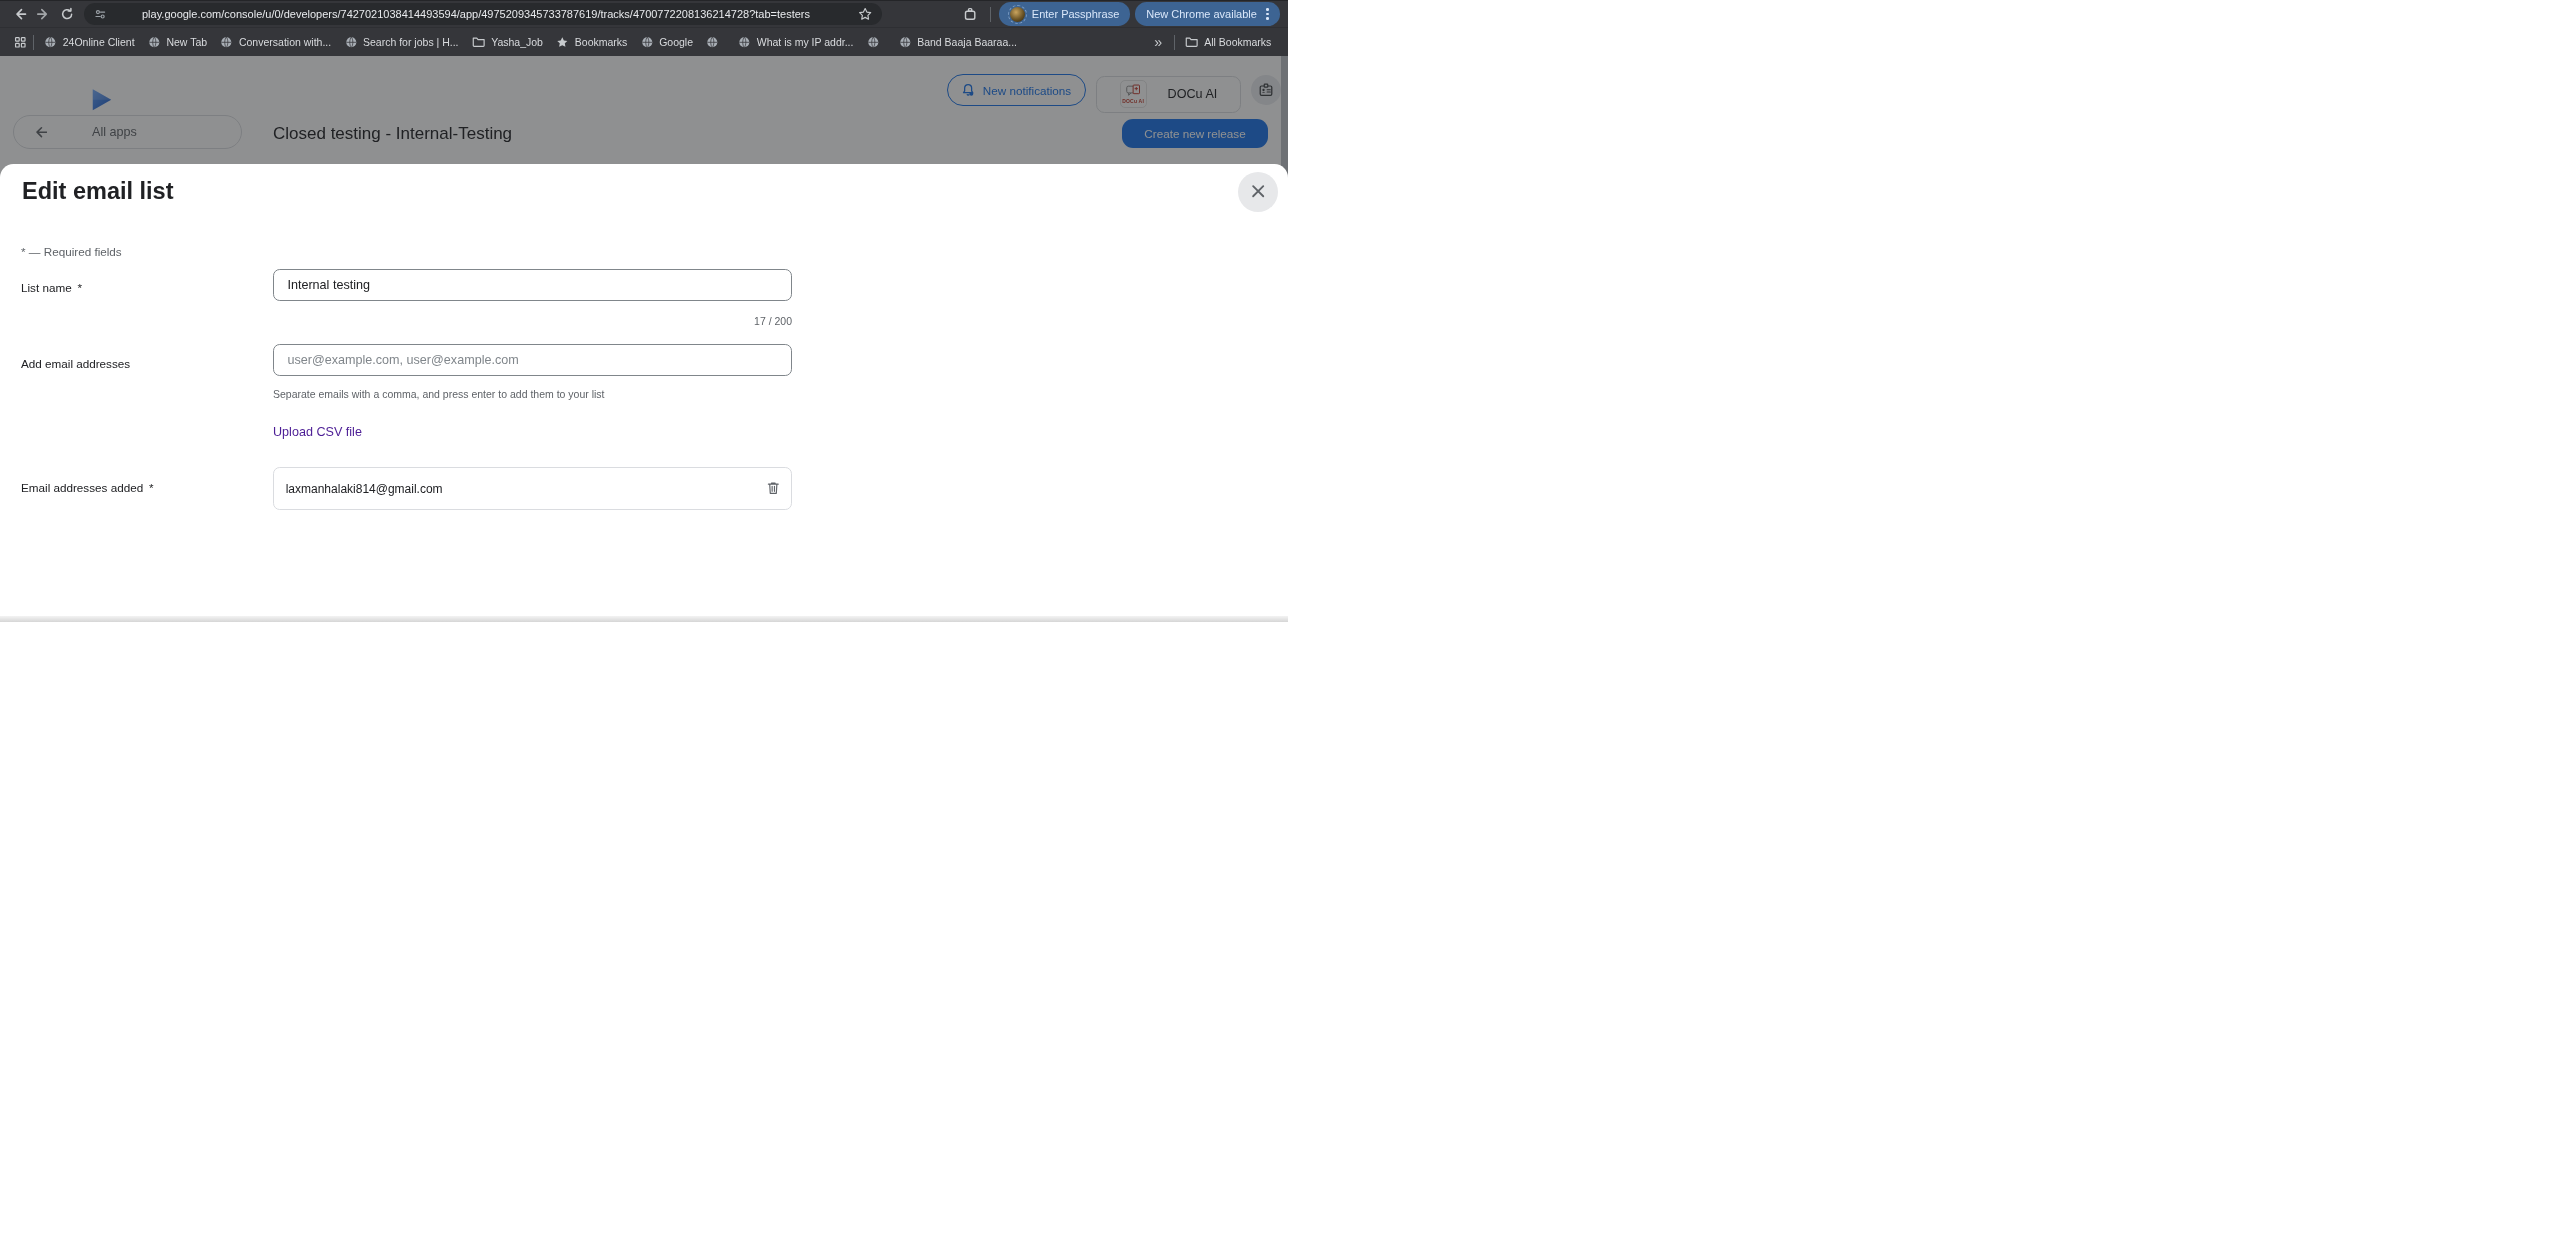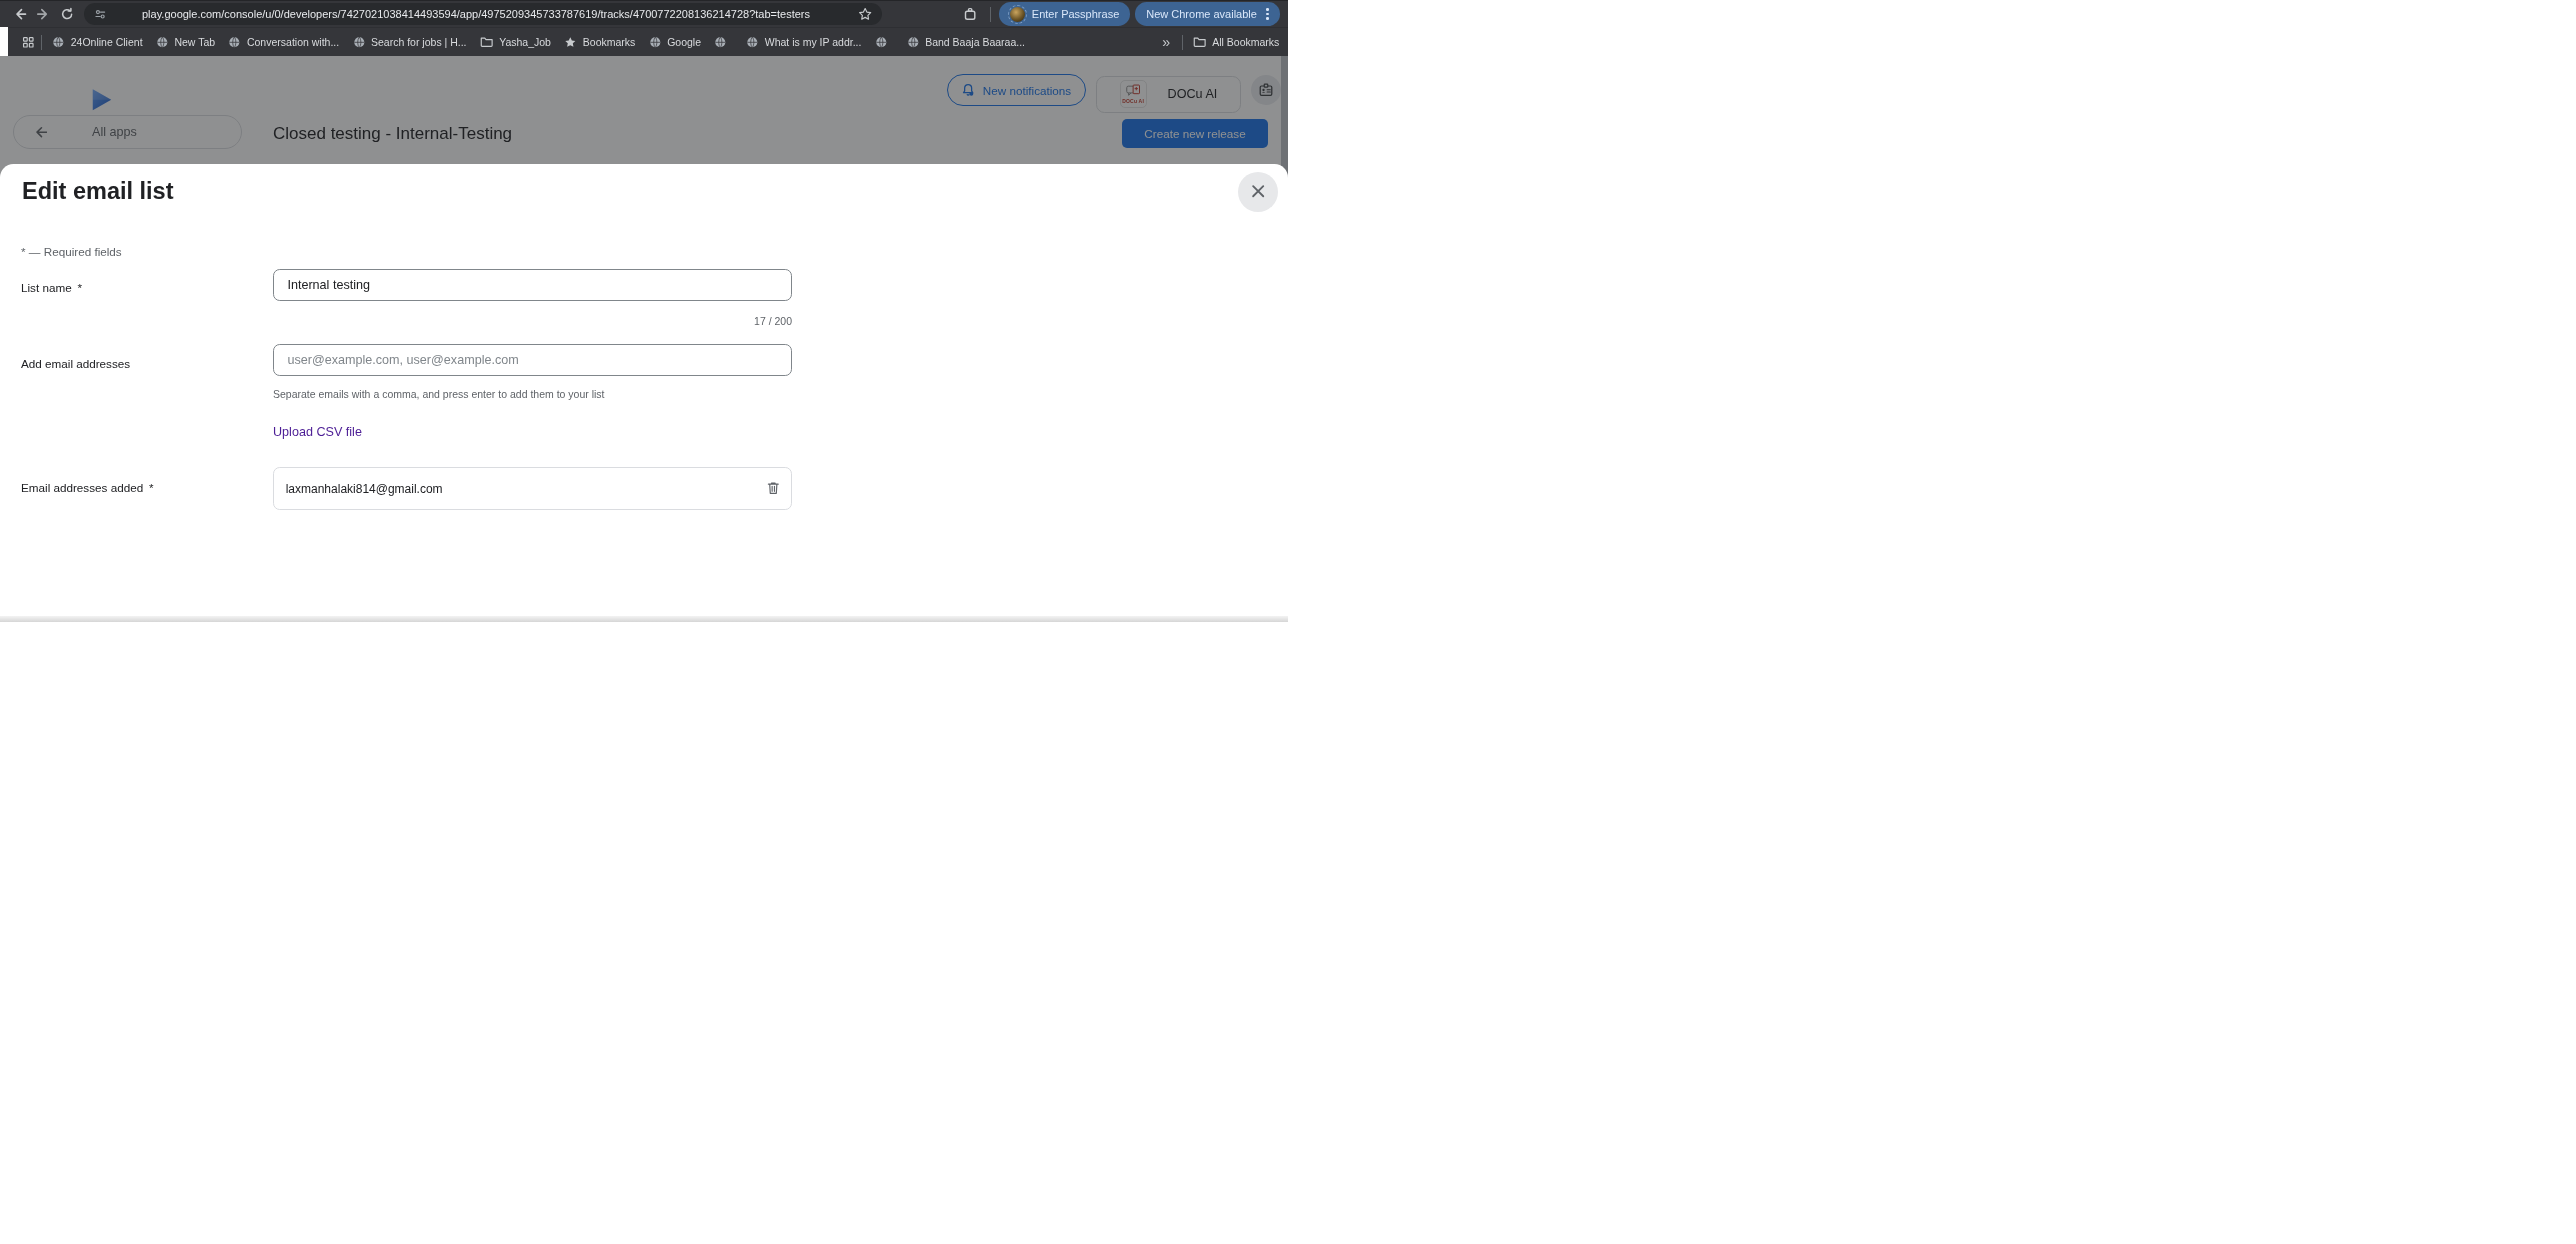--- a/index.html
+++ b/index.html
@@ -18,21 +18,21 @@
   .tb-right { margin-left:auto; display:flex; align-items:center; gap:5px; }
   .vsep { width:0.8px; height:15px; background:#5f6368; margin:0 3.4px; }
   .chip { height:23.5px; border-radius:11.7px; background:#3d6493; color:#d9e7fa; font-size:11px;
     display:flex; align-items:center; gap:6.7px; padding:0 11px; white-space:nowrap; }
   .avatar { width:15px; height:15px; border-radius:50%;
     background:radial-gradient(circle at 40% 35%, #c9a45e 0%, #6b5426 55%, #241c0c 100%);
     outline:1.7px dashed rgba(160,190,225,.65); outline-offset:1.7px; }
   .kebab { display:flex; flex-direction:column; gap:2.1px; margin-left:2.5px; }
   .kebab i { width:2.5px; height:2.5px; border-radius:50%; background:#dbe7f8; }
 
-  .bookmarks { position:absolute; left:8px; top:27px; width:1288px; height:29px; background:#35363a;
+  .bookmarks { position:absolute; left:0; top:27px; width:1288px; height:29px; background:#35363a;
     border-top:0.8px solid #2e2f33; display:flex; align-items:center; padding:0 10px; }
   .bm-item { display:flex; align-items:center; gap:5.9px; padding:3.4px 6.7px; border-radius:5px;
     color:#d9dbde; font-size:10.5px; white-space:nowrap; flex:0 0 auto; }
   .bm-overflow { margin-left:auto; color:#c7cacd; font-size:14.3px; padding:0 8.4px; }
 
   
   .page-behind { position:absolute; left:0; top:56px; width:1288px; height:141px; background:#fff; }
   .page-behind .dim { position:absolute; inset:0; background:rgba(32,33,36,0.5); z-index:2; }
   .scroll-strip { position:absolute; right:0; top:0; width:6.7px; height:100%; background:#bdc1c6; z-index:1; }
   .pc-logo { position:absolute; left:25px; top:32px; display:flex; align-items:center; gap:7.5px; z-index:1;flex-direction:column; }
@@ -47,21 +47,21 @@
   .docu-logo { width:27px; height:28.5px; border:0.8px solid #e4e4e4; border-radius:5px; background:#fff;
     display:flex; flex-direction:column; align-items:center; justify-content:center; gap:0.8px; }
   .docu-logo .mini { font-size:5px; font-weight:bold; color:#c0392b; letter-spacing:0.2px; }
   .docu-text { font-size:12.6px; color:#202124; font-weight:500; }
   .badge-btn { width:30px; height:30px; border-radius:50%; background:#e9eaee; display:flex; align-items:center; justify-content:center; }
   .allapps { position:absolute; left:13.4px; top:59px; width:229px; height:34px; border:0.8px solid #dadce0;
     border-radius:17.6px; background:#fff; display:flex; align-items:center; gap:17px; padding:0 0 0 18.4px; z-index:1; }
   .allapps span { color:#5f6368; font-size:12.6px;margin-left:28px; }
   .page-title { position:absolute; left:273px; top:68px; font-size:17px; font-weight:500; color:#202124; z-index:1; }
   .create-btn { position:absolute; left:1122px; top:63px; width:146px; height:29px; background:#1a73e8;
-    border-radius:5px; color:#fff; font-size:11.7px; display:flex; align-items:center; justify-content:center; z-index:1; }
+    border-radius:11px; color:#fff; font-size:11.7px; display:flex; align-items:center; justify-content:center; z-index:1; }
 
   
   .modal { position:absolute; left:0; top:164px; width:1288px; height:459px; background:#fff;
     border-radius:13.4px 13.4px 0 0; z-index:5; }
   .close-btn { position:absolute; left:1238px; top:7.5px; width:40px; height:40px; border-radius:50%;
     background:#e7e8ea; display:flex; align-items:center; justify-content:center; }
   .m-title { position:absolute; left:22px; top:14.3px; font-size:23.5px; font-weight:600; color:#202124; }
   .m-note { position:absolute; left:21px; top:81px; font-size:11.7px; color:#5f6368; }
   .f-label { position:absolute; left:21px; font-size:11.7px; color:#202124; }
   .req { margin-left:5.9px; }

